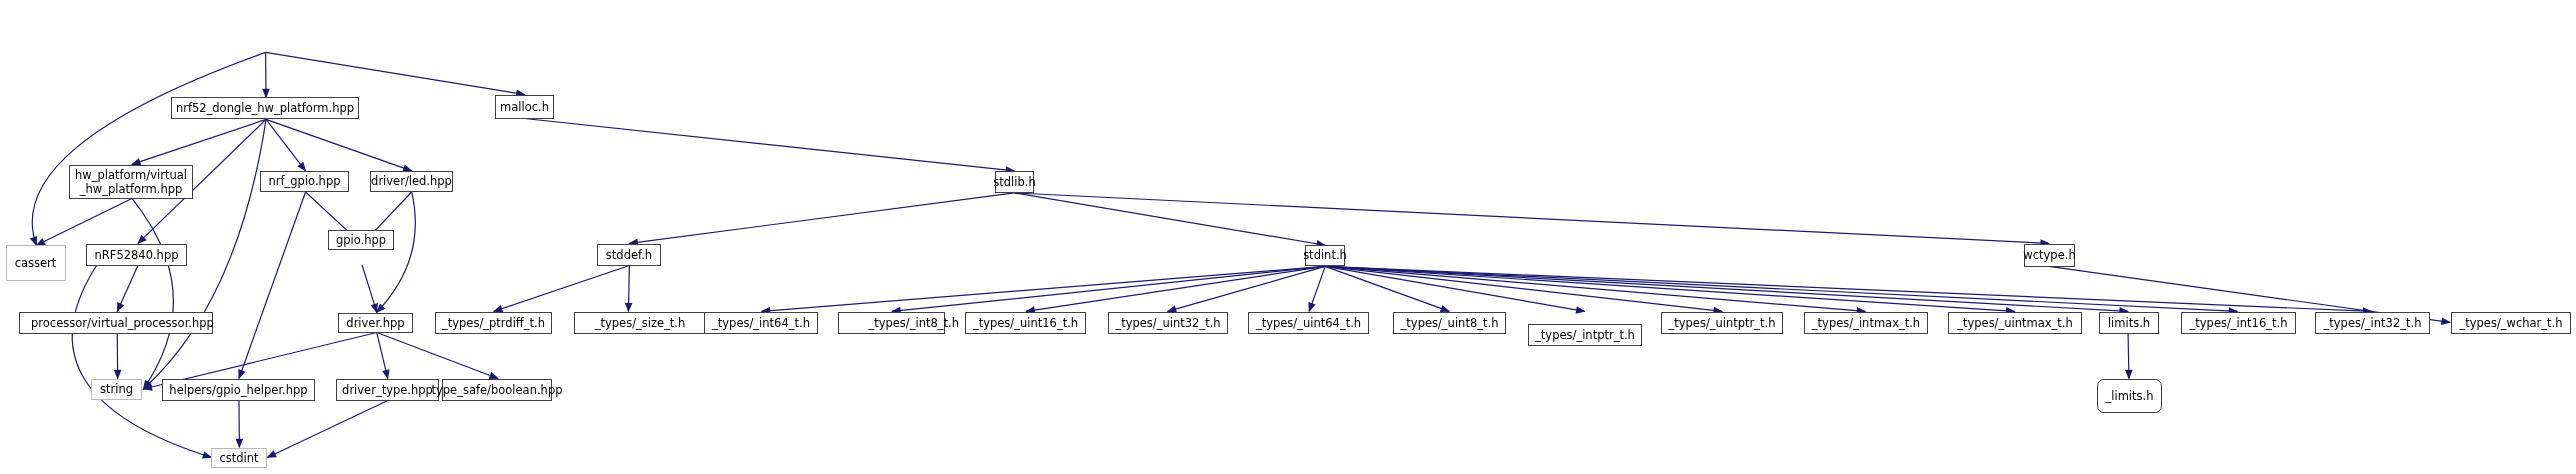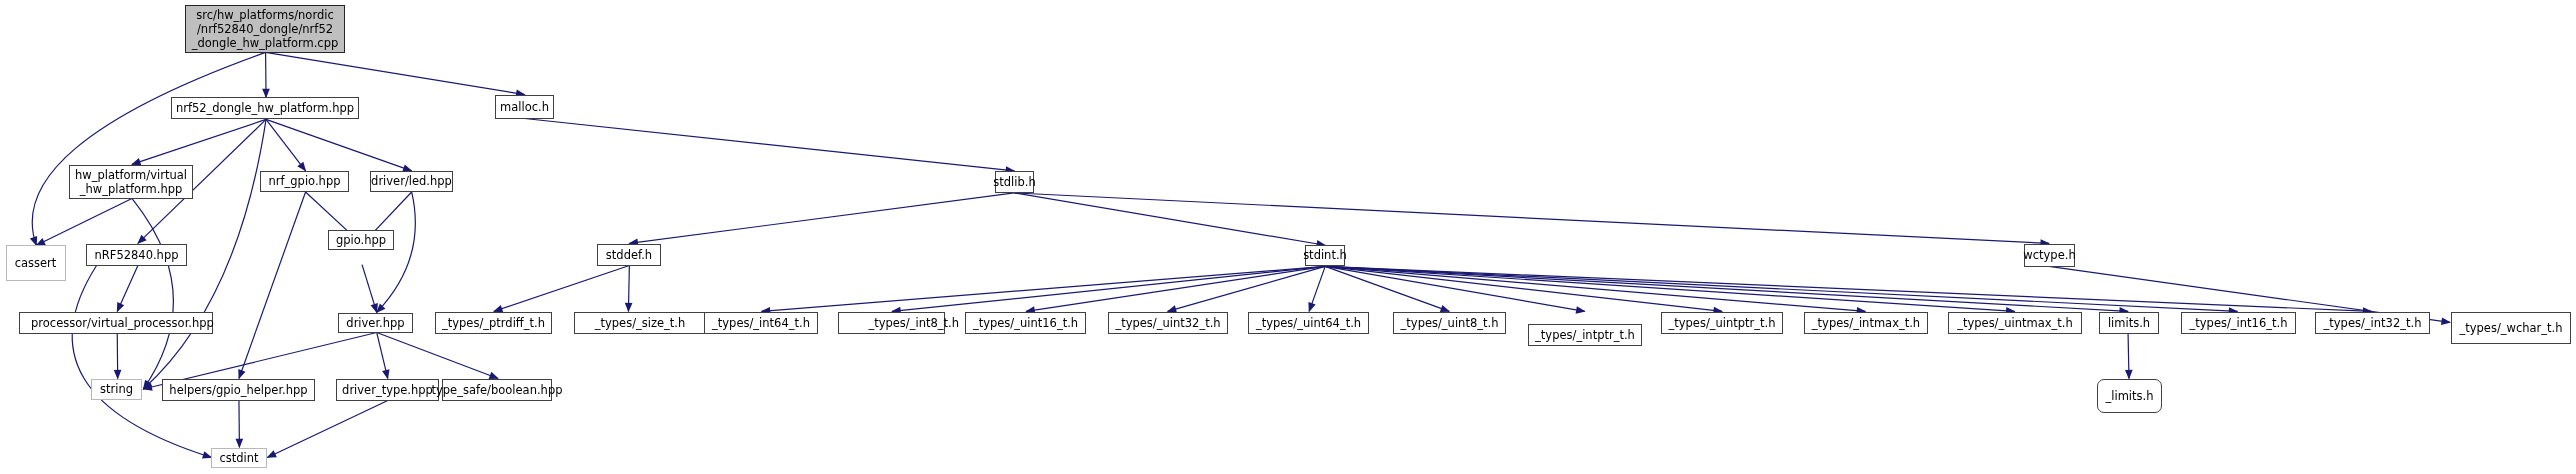--- a/index.html
+++ b/index.html
@@ -82,23 +82,20 @@
       <path d="M1441.5 290 L1576.5 339" fill="none" stroke="#191970" stroke-width="1.3" marker-end="url(#arrow)"></path>
       <path d="M1441.5 290 L1724 339" fill="none" stroke="#191970" stroke-width="1.3" marker-end="url(#arrow)"></path>
       <path d="M1441.5 290 L1873.5 339" fill="none" stroke="#191970" stroke-width="1.3" marker-end="url(#arrow)"></path>
       <path d="M1441.5 290 L2029.5 339" fill="none" stroke="#191970" stroke-width="1.3" marker-end="url(#arrow)"></path>
       <path d="M1441.5 290 L2192 339" fill="none" stroke="#191970" stroke-width="1.3" marker-end="url(#arrow)"></path>
       <path d="M1441.5 290 L2315.5 339" fill="none" stroke="#191970" stroke-width="1.3" marker-end="url(#arrow)"></path>
       <path d="M1441.5 290 L2434.5 339" fill="none" stroke="#191970" stroke-width="1.3" marker-end="url(#arrow)"></path>
       <path d="M1441.5 290 L2580.5 339" fill="none" stroke="#191970" stroke-width="1.3" marker-end="url(#arrow)"></path>
       <path d="M2315.5 363 L2316.5 412" fill="none" stroke="#191970" stroke-width="1.3" marker-end="url(#arrow)"></path>
     </svg>
-<div class="node root" style="left: 185px; top: 4.6px; width: 160px; height: 48px; background: rgb(191, 191, 191);">src/hw_platforms/nordic
-/nrf52840_dongle/nrf52
-_dongle_hw_platform.cpp</div>
     <div class="node normal" style="left: 171px; top: 97px; width: 188px; height: 22px;">nrf52_dongle_hw_platform.hpp</div>
     <div class="node normal" style="left: 495px; top: 95px; width: 59px; height: 24px;">malloc.h</div>
     <div class="node normal" style="left: 69px; top: 165px; width: 124px; height: 34px;">hw_platform/virtual
 _hw_platform.hpp</div>
     <div class="node normal" style="left: 260px; top: 171px; width: 89px; height: 21px;">nrf_gpio.hpp</div>
     <div class="node normal" style="left: 370px; top: 171px; width: 83px; height: 21px;">driver/led.hpp</div>
     <div class="node normal" style="left: 995px; top: 171px; width: 39px; height: 22px;">stdlib.h</div>
     <div class="node external" style="left: 5.5px; top: 245px; width: 60px; height: 36px;">cassert</div>
     <div class="node normal" style="left: 86px; top: 244px; width: 101px; height: 22px;">nRF52840.hpp</div>
     <div class="node normal" style="left: 328px; top: 230px; width: 66px; height: 20px;">gpio.hpp</div>
@@ -115,21 +112,21 @@
     <div class="node normal" style="left: 1108px; top: 312px; width: 120px; height: 22px;">_types/_uint32_t.h</div>
     <div class="node normal" style="left: 1248px; top: 312px; width: 121px; height: 22px;">_types/_uint64_t.h</div>
     <div class="node normal" style="left: 1393px; top: 312px; width: 113px; height: 22px;">_types/_uint8_t.h</div>
     <div class="node normal" style="left: 1528px; top: 324px; width: 114px; height: 22px;">_types/_intptr_t.h</div>
     <div class="node normal" style="left: 1661px; top: 312px; width: 122px; height: 22px;">_types/_uintptr_t.h</div>
     <div class="node normal" style="left: 1804px; top: 312px; width: 124px; height: 22px;">_types/_intmax_t.h</div>
     <div class="node normal" style="left: 1948px; top: 312px; width: 134px; height: 22px;">_types/_uintmax_t.h</div>
     <div class="node normal" style="left: 2099px; top: 312px; width: 60px; height: 22px;">limits.h</div>
     <div class="node normal" style="left: 2181px; top: 312px; width: 115px; height: 22px;">_types/_int16_t.h</div>
     <div class="node normal" style="left: 2315px; top: 312px; width: 115px; height: 22px;">_types/_int32_t.h</div>
-    <div class="node normal" style="left: 2451px; top: 312px; width: 120px; height: 32px;">_types/_wchar_t.h</div>
+    <div class="node normal" style="left: 2451px; top: 312px; width: 120px; height: 22px;">_types/_wchar_t.h</div>
     <div class="node external" style="left: 91px; top: 379px; width: 51px; height: 21px;">string</div>
     <div class="node normal" style="left: 162px; top: 379px; width: 153px; height: 22px;">helpers/gpio_helper.hpp</div>
     <div class="node normal" style="left: 336px; top: 379px; width: 103px; height: 22px;">driver_type.hpp</div>
     <div class="node normal" style="left: 442px; top: 379px; width: 110px; height: 22px;">type_safe/boolean.hpp</div>
     <div class="node external" style="left: 211px; top: 448px; width: 56px; height: 20px;">cstdint</div>
     <div class="node normal" style="left: 2097px; top: 379px; width: 65px; height: 34px; border-radius: 7px;">_limits.h</div>
   </div>
 
 
 </body></html>

